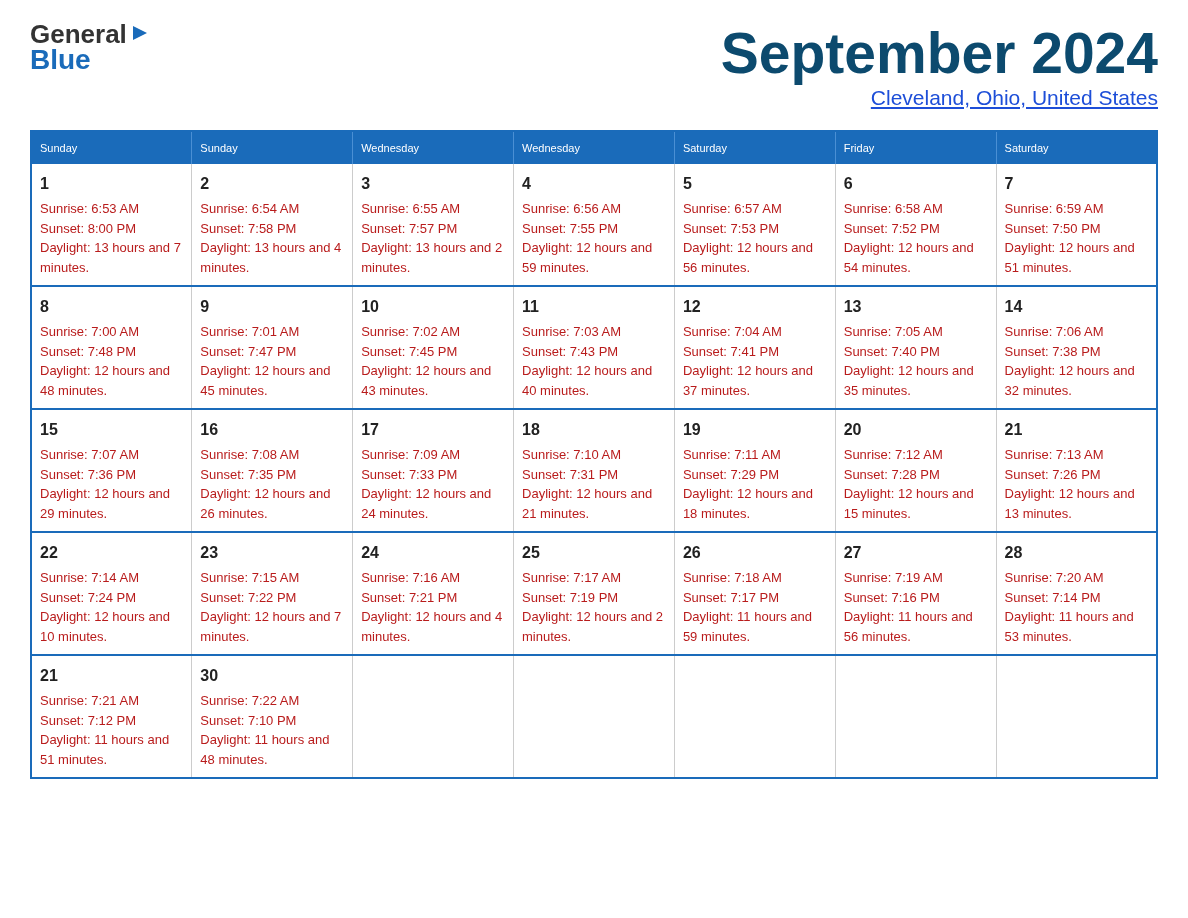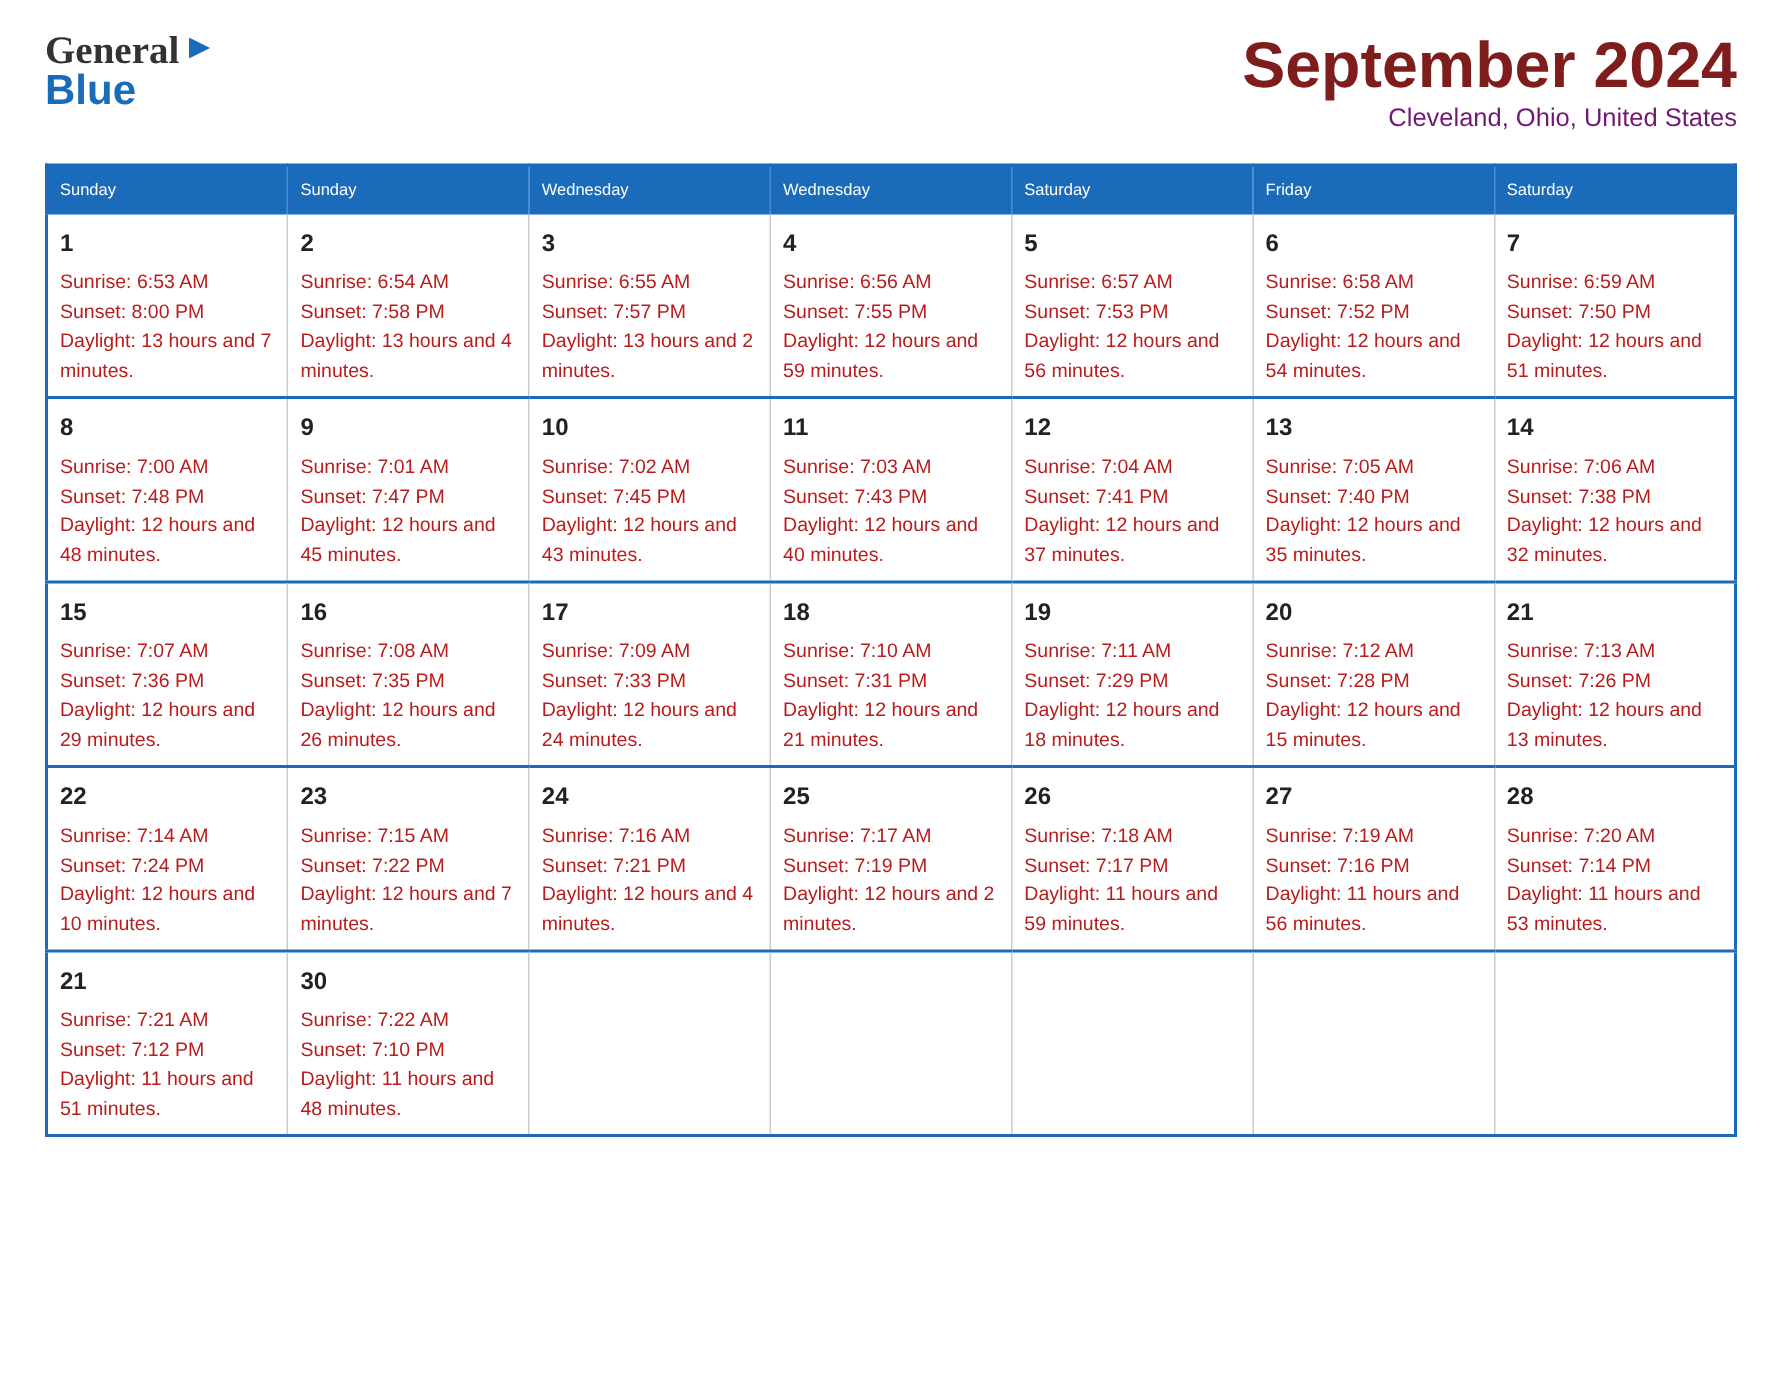--- a/index.html
+++ b/index.html
@@ -23,34 +23,34 @@
       font-size: 22px;
       font-weight: bold;
       line-height: 1.1;
     }
     .logo-line1 {
       display: flex;
       align-items: center;
       color: #333;
       font-size: 24px;
       font-weight: bold;
-      font-family: Liberation Serif, serif;
     }
     .title-area {
       text-align: right;
     }
     .title-area h1 {
-      font-size: 43px;
-      font-weight: bold;
-      color: #7f1d1d;
+      font-size: 57px;
+      font-weight: bold;
+      color: #0c4a6e;
     }
     .title-area h2 {
-      font-size: 17px;
+      font-size: 21px;
       font-weight: normal;
-      color: #701a75;
+      color: #1d4ed8;
+      text-decoration: underline;
     }
     .calendar {
       width: 100%;
       border-collapse: collapse;
       border: 2px solid #1a6bba;
     }
     .calendar th {
       background-color: #1a6bba;
       color: #fff;
       font-size: 11px;

